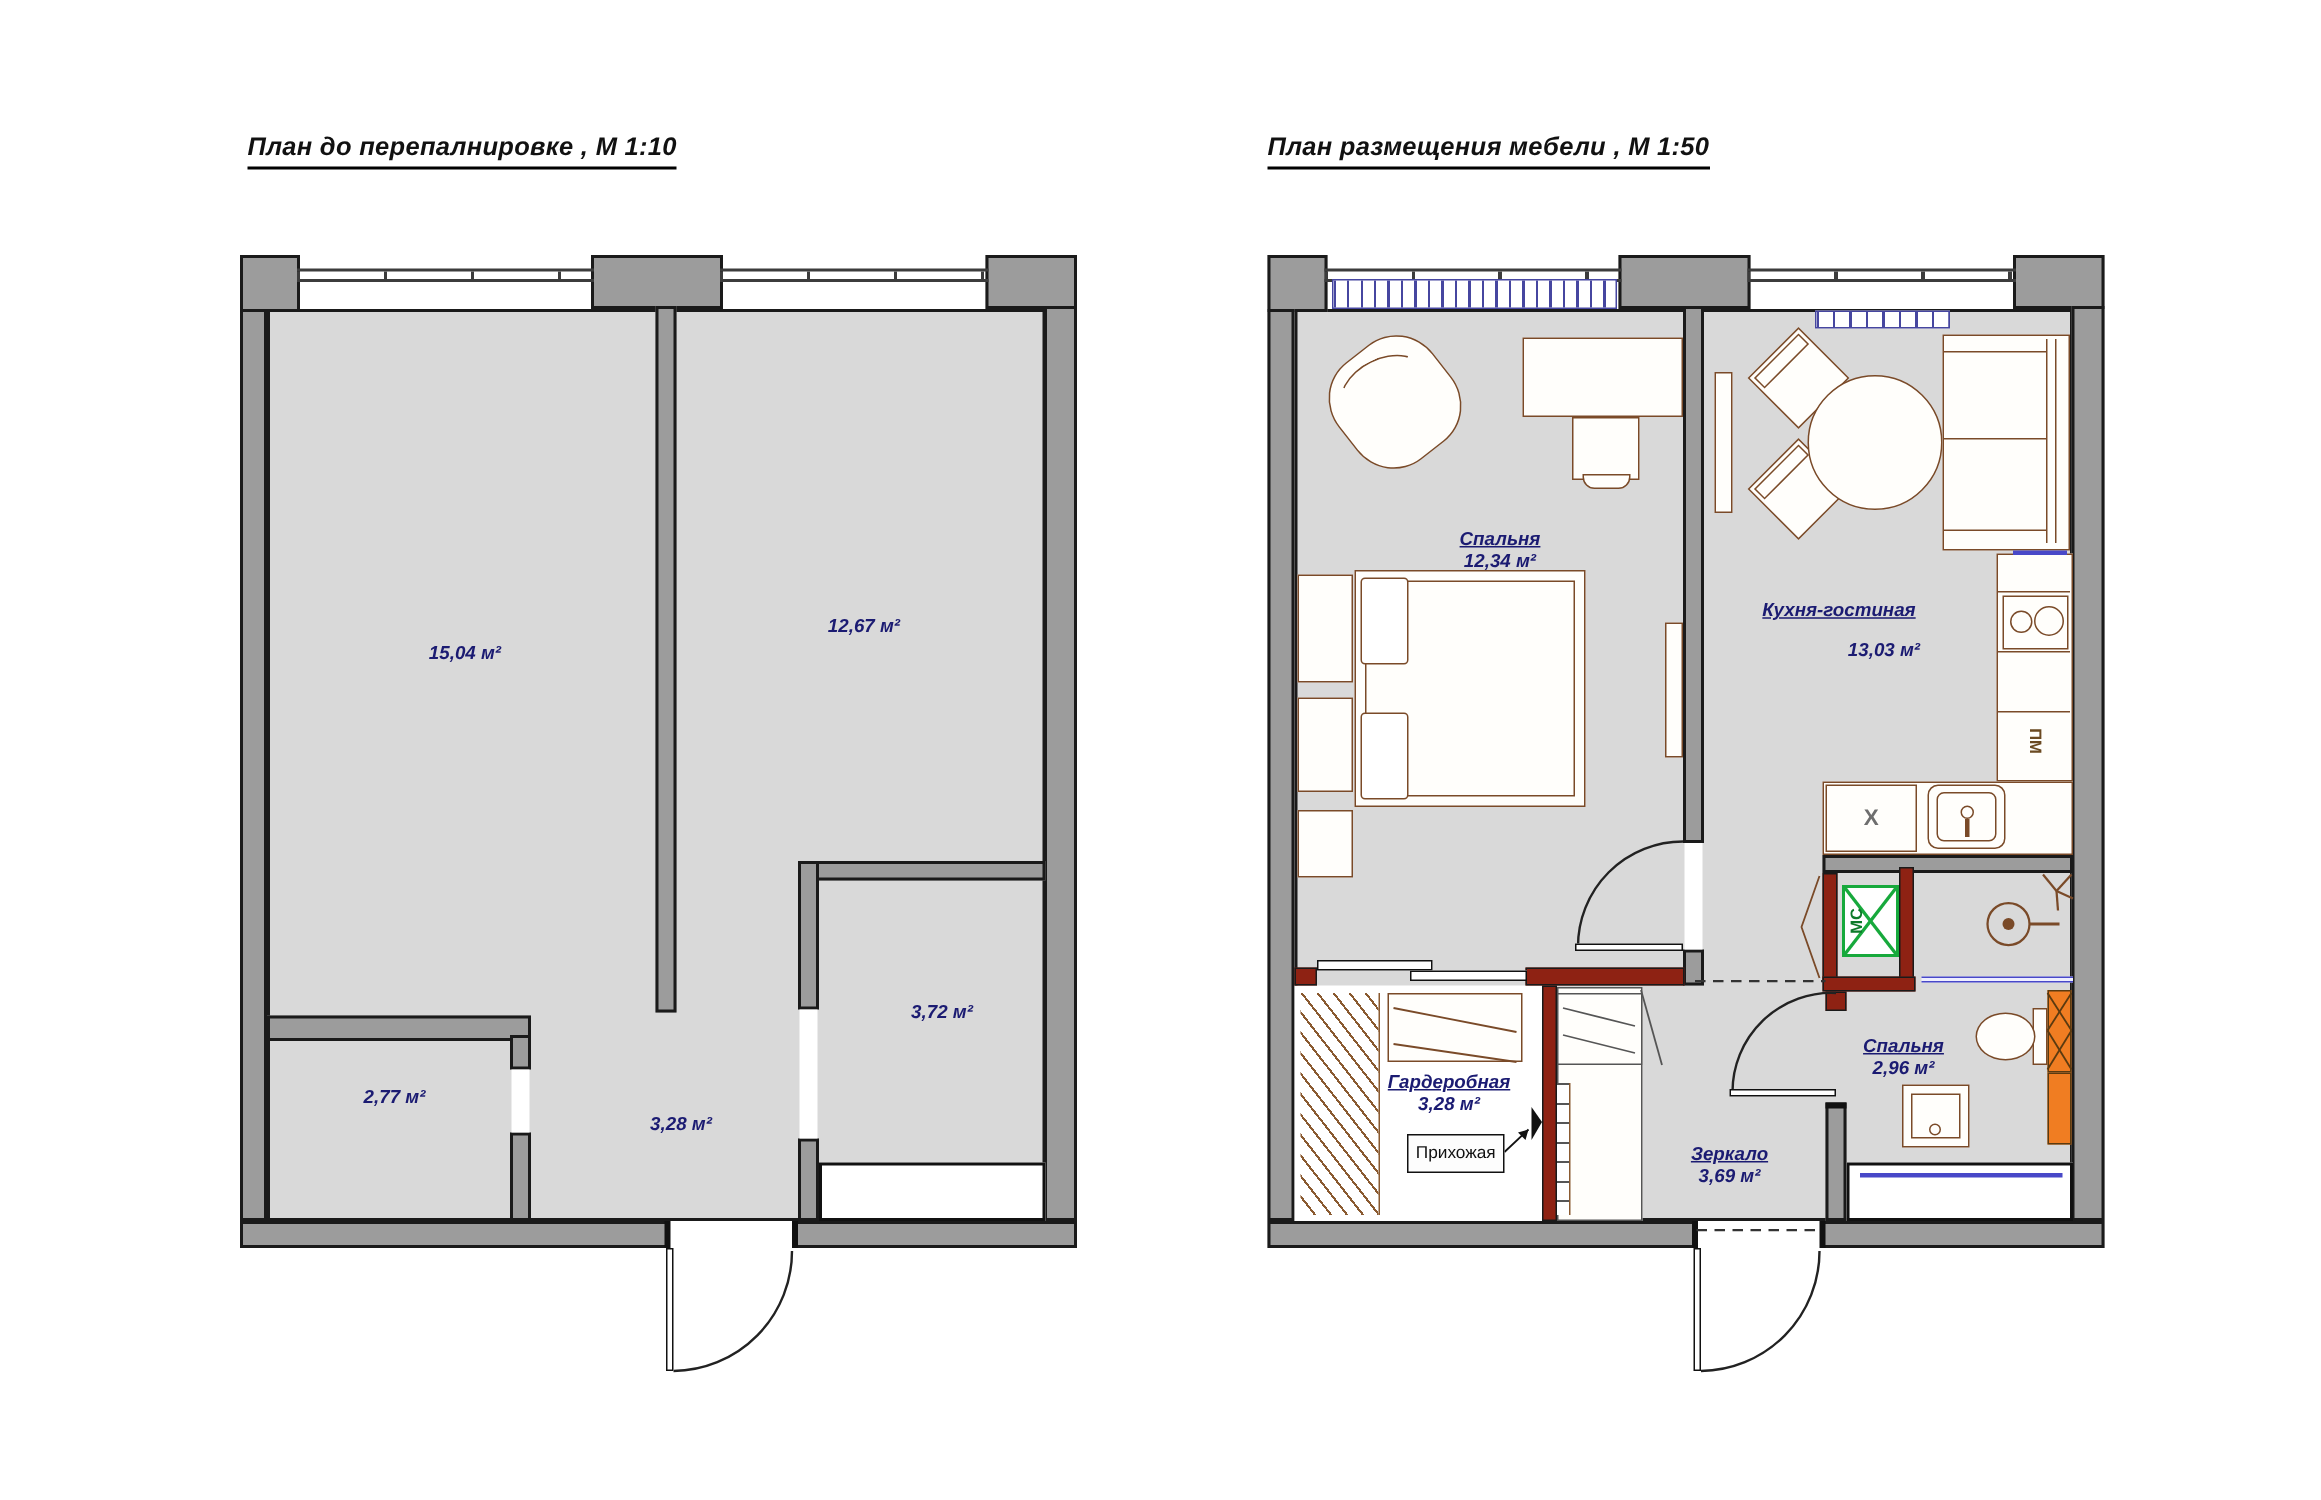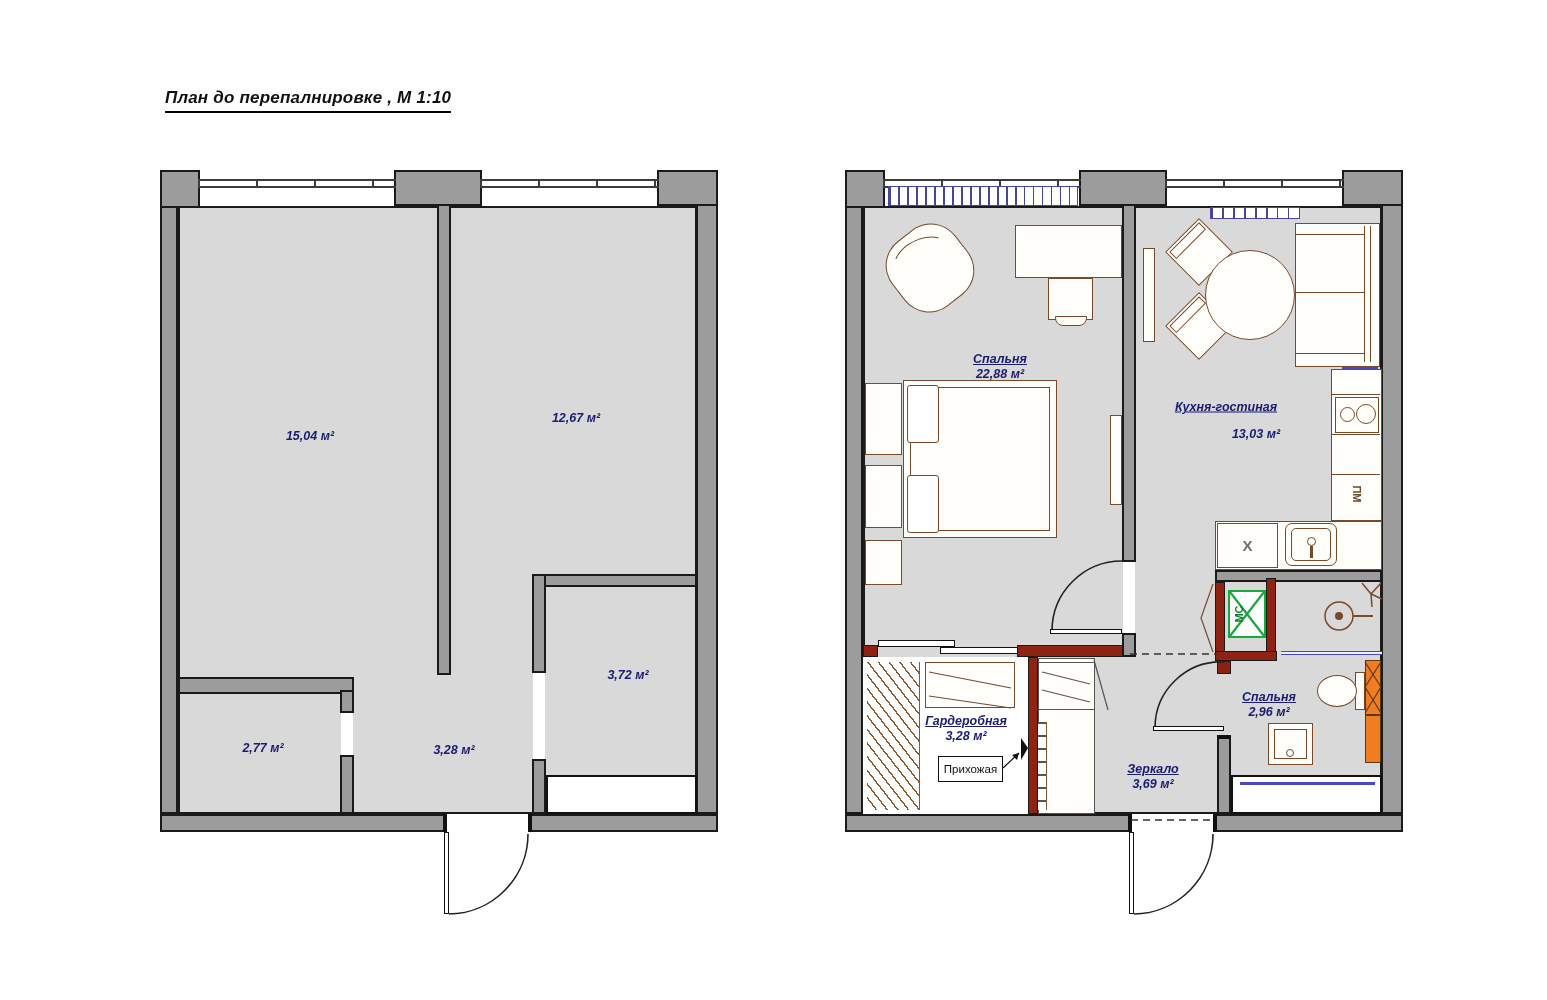--- a/index.html
+++ b/index.html
@@ -42,20 +42,21 @@
   .rottext{position:absolute;z-index:6;font-size:11px;color:#6b4a22;font-weight:bold;white-space:nowrap;}
   .circle{border-radius:50%;}
   .x-letter{display:flex;align-items:center;justify-content:center;font-size:15px;color:#6e6e6e;font-weight:bold;}
 </style>
 </head>
 <body>
 
 <div id="sheet">
 
   <div class="title" style="left:165px;top:88px">План до перепалнировке , М 1:10</div>
+  <div class="title" style="left:845px;top:88px">План размещения мебели , М 1:50</div>
 
   <div class="plan" style="left:160px;top:170px">
     <div class="floor" style="left:18px;top:36px;width:519px;height:608px"></div>
 
     <div class="wall" style="left:0px;top:0px;width:40px;height:38px"></div>
     <div class="wall" style="left:497px;top:0px;width:61px;height:36px"></div>
     <div class="wall" style="left:234px;top:0px;width:88px;height:36px"></div>
     <div class="winline" style="left:38px;top:9px;width:198px"></div>
     <div class="winline" style="left:320px;top:9px;width:179px"></div>
     <div class="wall" style="left:0px;top:36px;width:18px;height:608px"></div>
@@ -77,21 +78,21 @@
     <div class="jamb" style="left:283px;top:644px;width:4px;height:18px"></div>
     <div class="jamb" style="left:368px;top:644px;width:4px;height:18px"></div>
     <div class="leaf" style="left:284px;top:662px;width:5px;height:82px"></div>
     <svg class="overlay" width="558" height="790" viewBox="0 0 558 790">
       <path d="M 289 744 A 80 80 0 0 0 368 664" fill="none" stroke="#222" stroke-width="1.6"></path>
     </svg>
 
     <div class="alabel" style="left:150px;top:266px">15,04 м²</div>
     <div class="alabel" style="left:416px;top:248px">12,67 м²</div>
     <div class="alabel" style="left:468px;top:505px">3,72 м²</div>
-    <div class="alabel" style="left:103px;top:578px">2,77 м²</div>
+    <div class="alabel" style="left:103px;top:562px">2,77 м²</div>
     <div class="alabel" style="left:294px;top:580px">3,28 м²</div>
   </div>
 
   <div class="plan" style="left:845px;top:170px">
     <div class="floor" style="left:18px;top:36px;width:519px;height:608px"></div>
 
     <div class="wall" style="left:0px;top:0px;width:40px;height:38px"></div>
     <div class="wall" style="left:497px;top:0px;width:61px;height:36px"></div>
     <div class="wall" style="left:234px;top:0px;width:88px;height:36px"></div>
     <div class="winline" style="left:38px;top:9px;width:198px"></div>
@@ -237,21 +238,21 @@
           <line x1="197" y1="520" x2="245" y2="532"></line>
         <line x1="249" y1="490" x2="263" y2="540"></line>
       </g>
       <polygon points="176,568 183,578 176,590" fill="#111"></polygon>
       <line x1="158" y1="598" x2="174" y2="583" stroke="#111" stroke-width="1.2"></line>
       <polygon points="174,583 167,585 172,590" fill="#111"></polygon>
     </svg>
 
     <div class="alabel" style="left:155px;top:197px">
       <div class="rname">Спальня</div>
-      <div>22,88 м²</div>
+      <div>12,34 м²</div>
     </div>
     <div class="alabel rname" style="left:381px;top:237px">Кухня-гостиная</div>
     <div class="alabel" style="left:411px;top:264px">13,03 м²</div>
     <div class="alabel" style="left:121px;top:559px">
       <div class="rname">Гардеробная</div>
       <div>3,28 м²</div>
     </div>
     <div class="alabel" style="left:308px;top:607px">
       <div class="rname">Зеркало</div>
       <div>3,69 м²</div>

